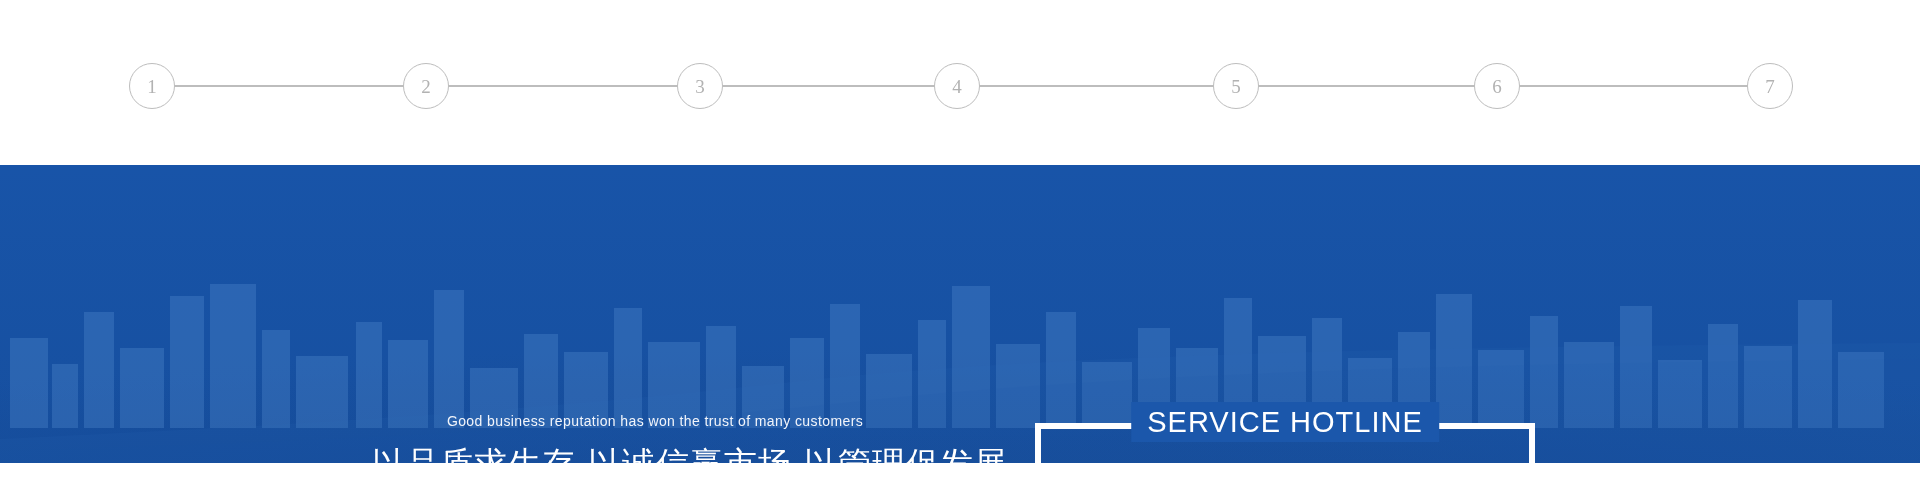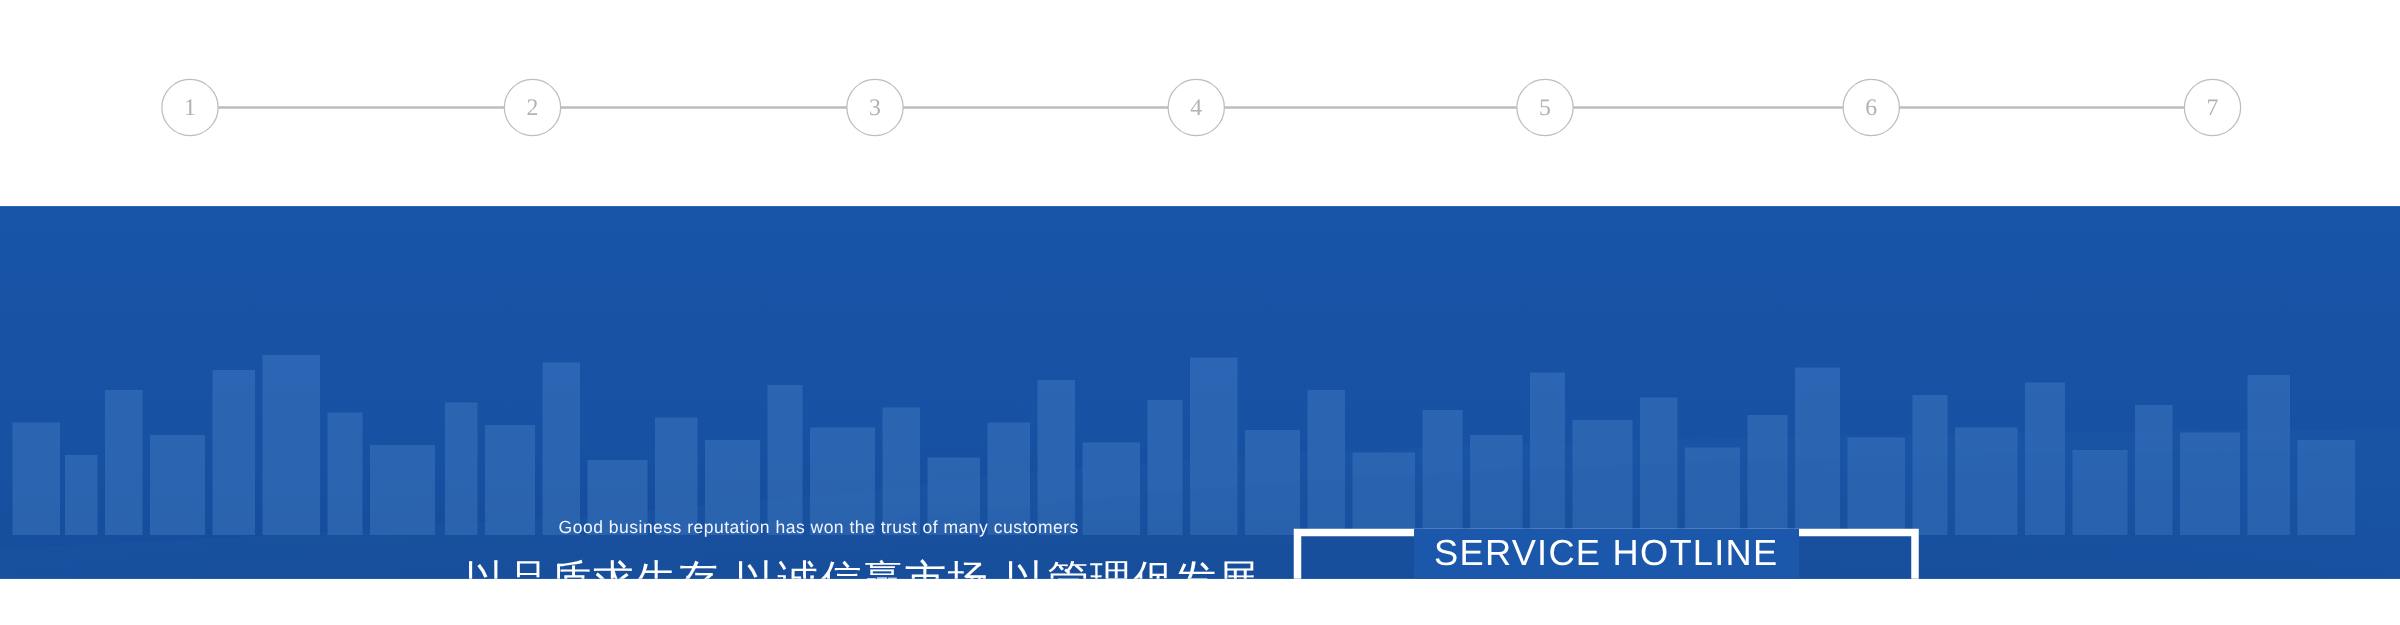--- a/index.html
+++ b/index.html
@@ -70,21 +70,21 @@
     position:absolute; left:1035px; top:258px; width:500px; height:122px;
   }
   .hot-frame{
     position:absolute; inset:0;
     border:6px solid #ffffff;
   }
   .hot-title{
     position:absolute; top:-21px; left:50%; transform:translateX(-50%);
     background:#1b57ab; padding:0 16px;
     color:#ffffff; font-size:29px; line-height:40px; letter-spacing:1px;
-    white-space:nowrap; font-weight:400;margin-top:21px;
+    white-space:nowrap; font-weight:400;
   }
 </style>
 </head>
 <body>
 
 <div class="page">
 
   <div class="steps-strip">
     <div class="steps-rail"></div>
 

